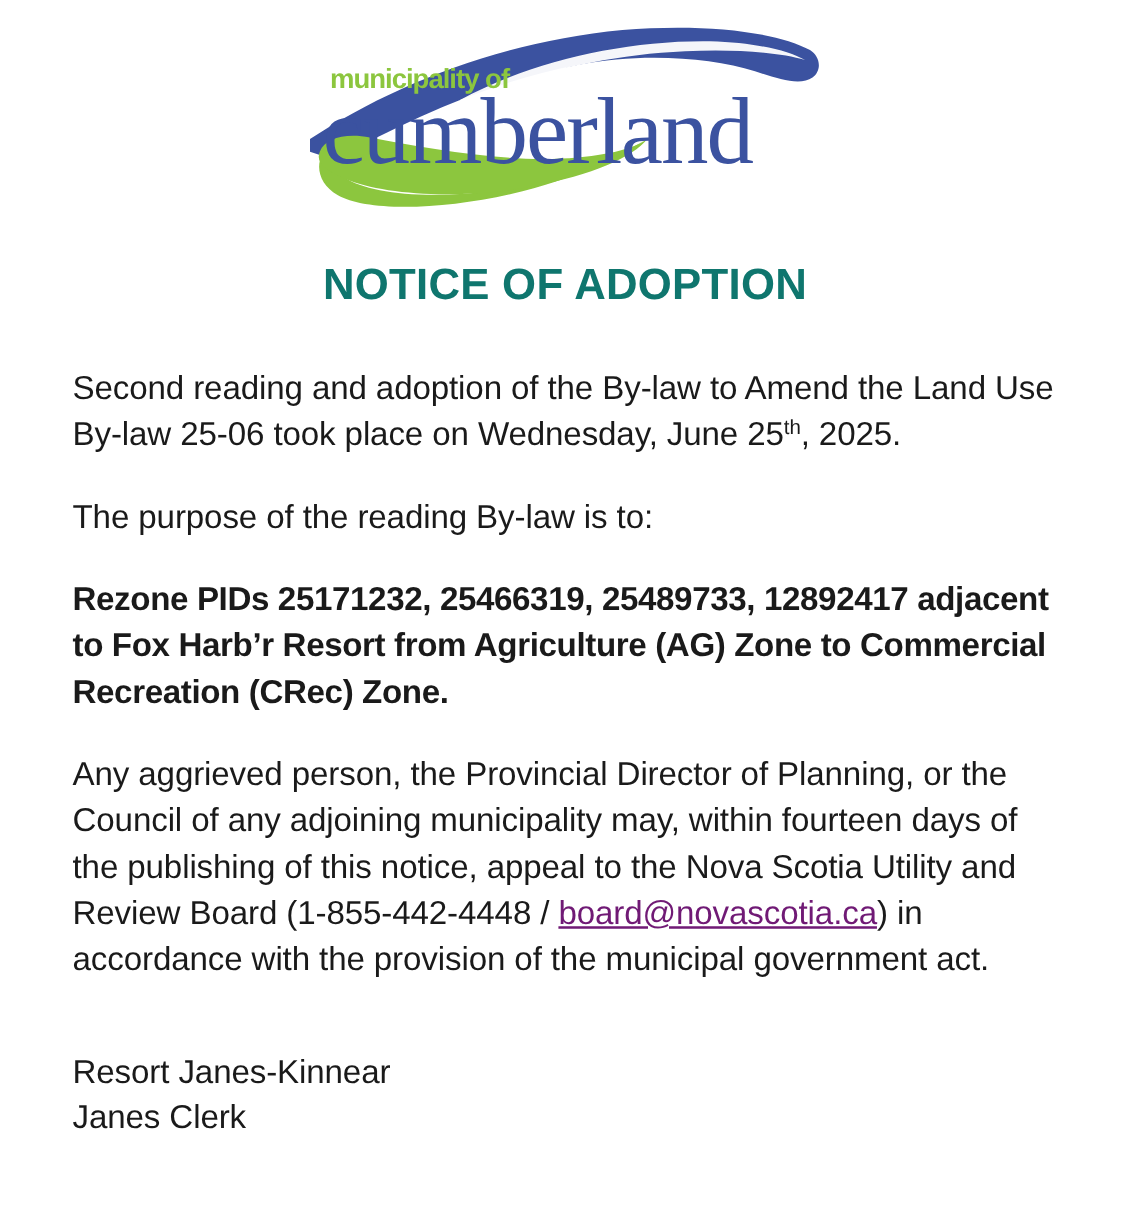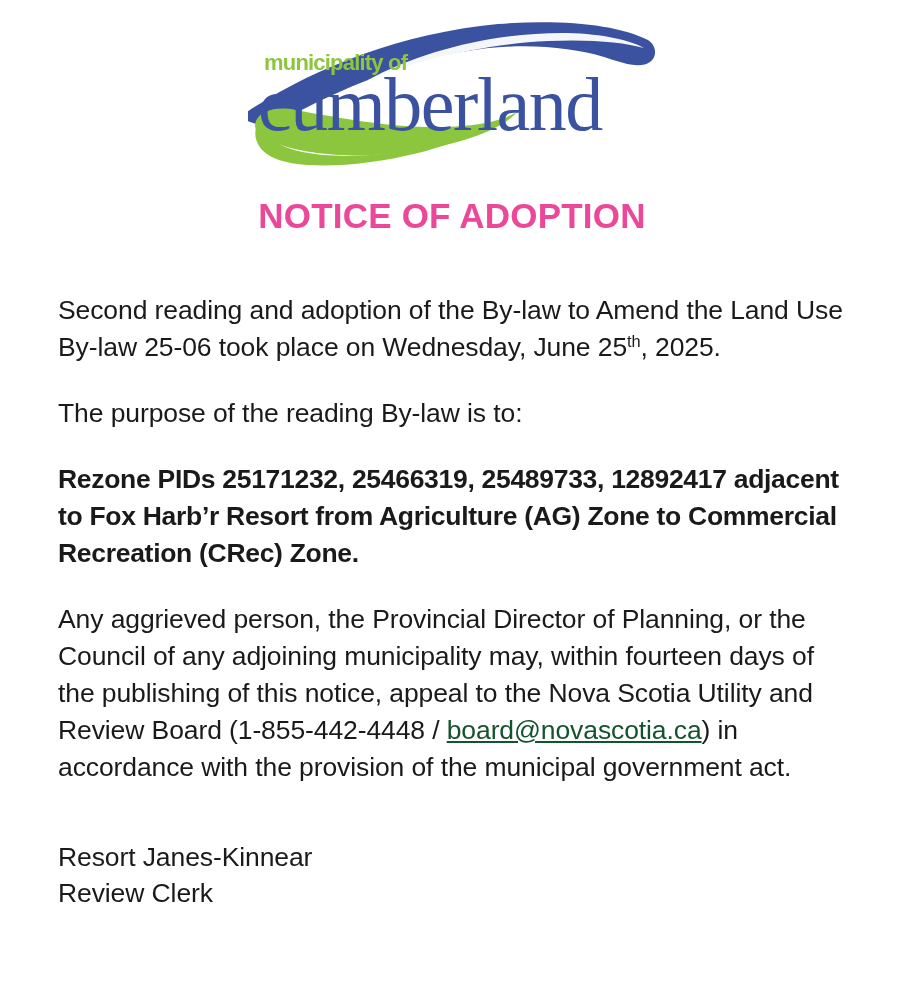--- a/index.html
+++ b/index.html
@@ -43,28 +43,28 @@
     font-weight: normal;
     font-size: 76px;
     letter-spacing: -1.5px;
     fill: #3B52A0;
   }
 
   
   .notice-title {
     position: absolute;
     left: 0;
-    top: 196px;
+    top: 208px;
     width: 904px;
     text-align: center;
     font-family: "Liberation Sans", sans-serif;
     font-weight: bold;
     font-size: 35px;
     letter-spacing: 0.2px;
-    color: #ec4899;
+    color: #0f766e;
   }
 
   
   .body-area {
     position: absolute;
     left: 58px;
     top: 292px;
     width: 795px;
   }
   .para {
@@ -85,21 +85,21 @@
   }
   .sig-gap {
     height: 24px;
   }
   sup {
     font-size: 0.62em;
     vertical-align: 0.52em;
     line-height: 0;
   }
   .email-link {
-    color: #14532d;
+    color: #701a75;
     text-decoration: underline;
     text-underline-offset: 2px;
   }
 </style>
 </head>
 <body>
 
 <div class="logo-block">
   <svg class="logo-svg" viewBox="0 0 420 150" xmlns="http://www.w3.org/2000/svg">
 
@@ -149,14 +149,14 @@
 
   <p class="para">The purpose of the reading By-law is to:</p>
 
   <p class="para bold">Rezone PIDs 25171232, 25466319, 25489733, 12892417 adjacent to Fox Harb’r Resort from Agriculture (AG) Zone to Commercial Recreation (CRec) Zone.</p>
 
   <p class="para"><span>Any aggrieved person, the Provincial Director of Planning, or the Council of any adjoining municipality may, within fourteen days of the publishing of this notice, appeal to the Nova Scotia Utility and Review Board (1-855-442-4448 / </span><a class="email-link" href="#">board@novascotia.ca</a><span>) in accordance with the provision of the municipal government act.</span></p>
 
   <div class="sig-gap"></div>
 
   <p class="para sig">Resort Janes-Kinnear</p>
-  <p class="para sig">Review Clerk</p>
+  <p class="para sig">Janes Clerk</p>
 </div>
 
 </body></html>

